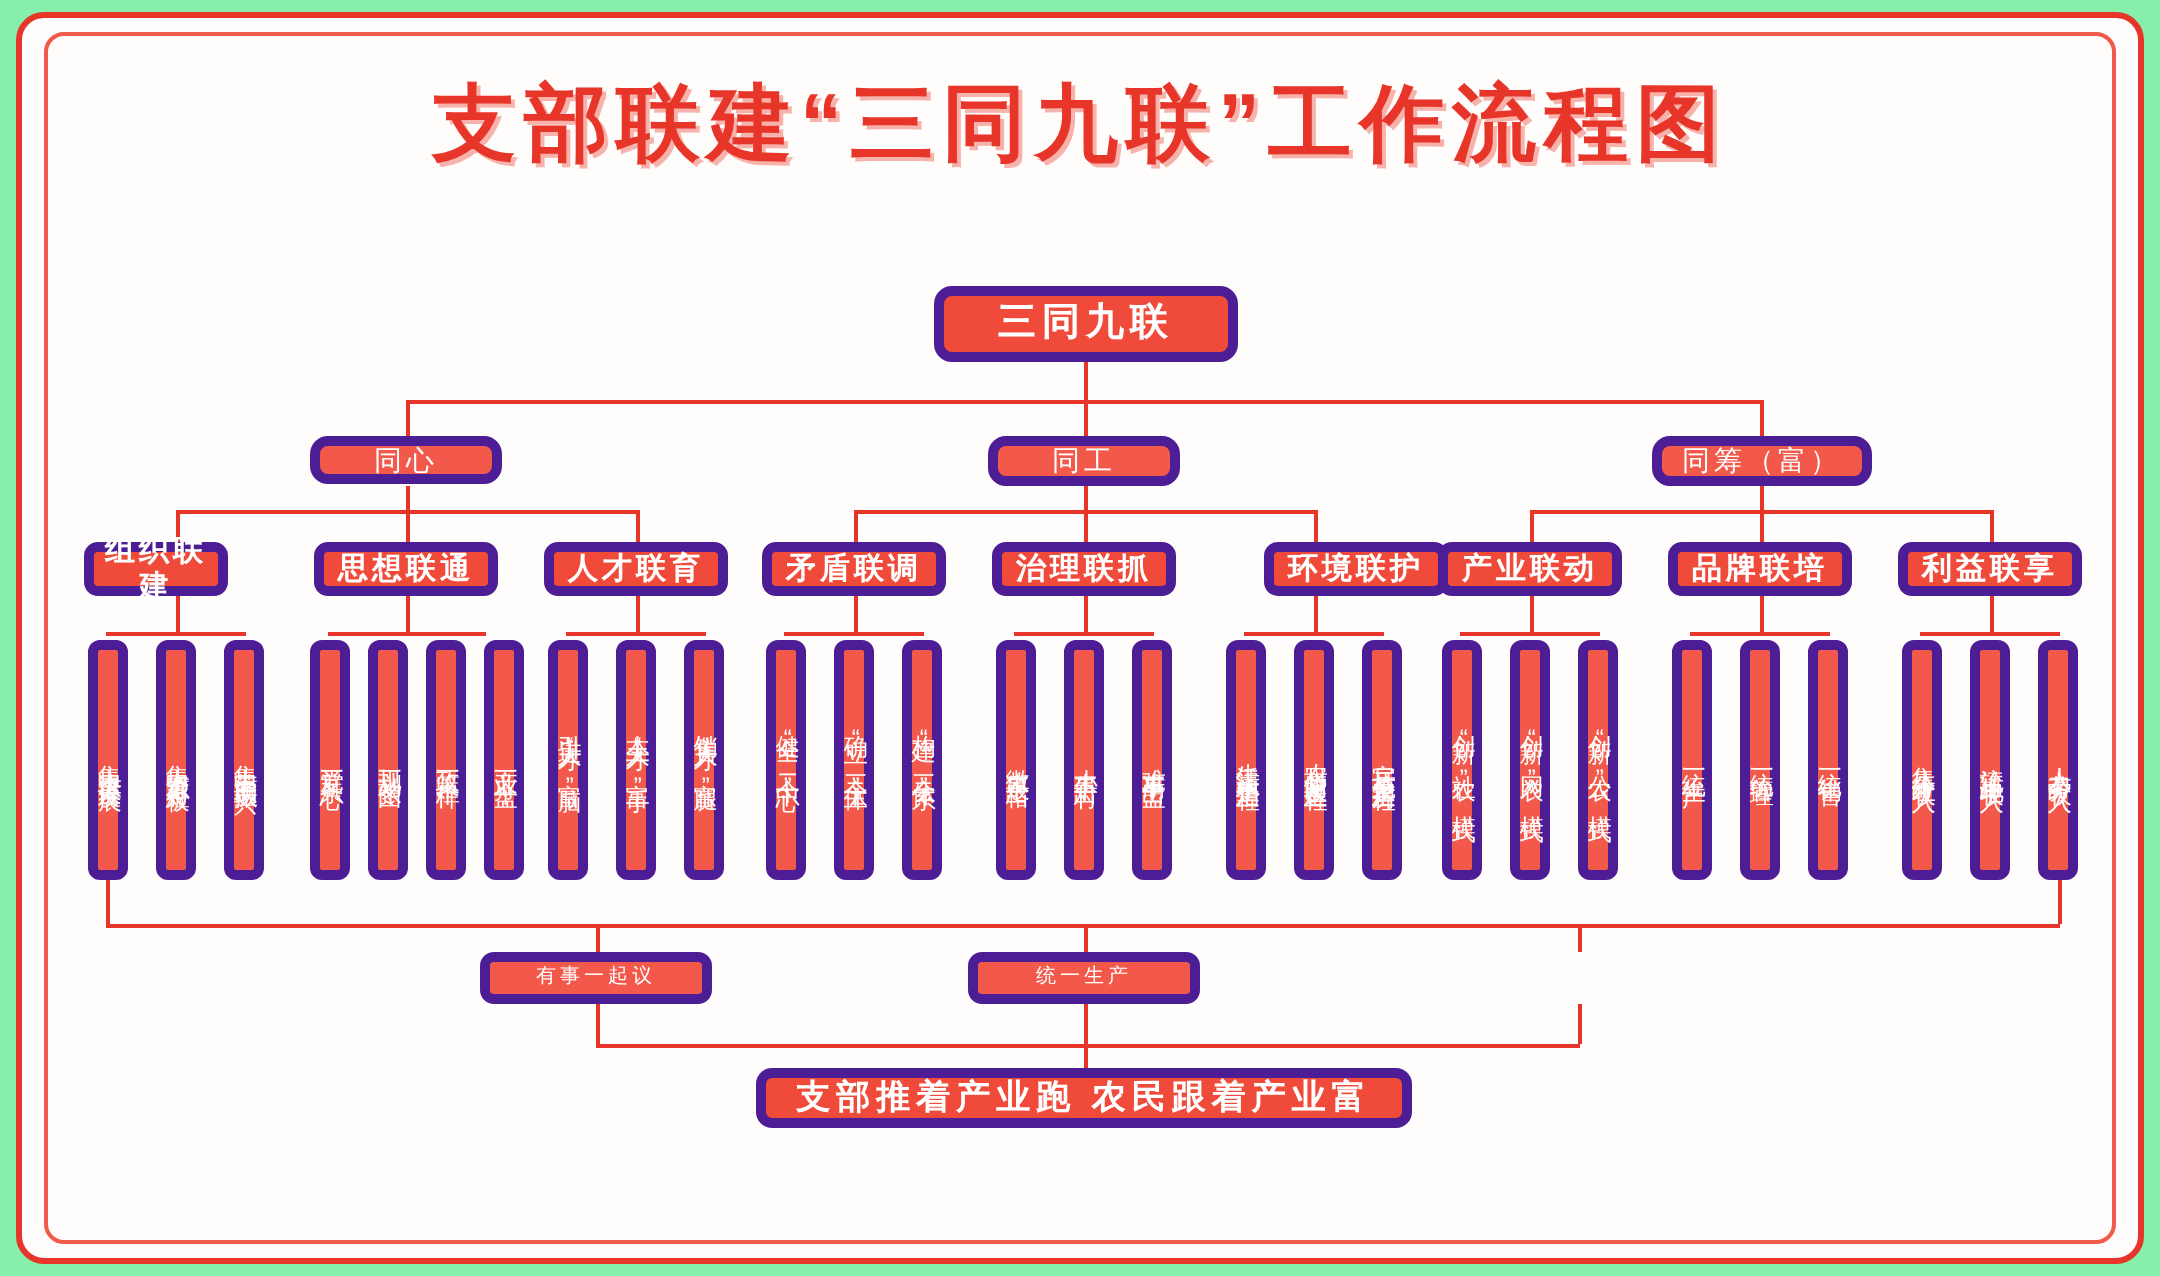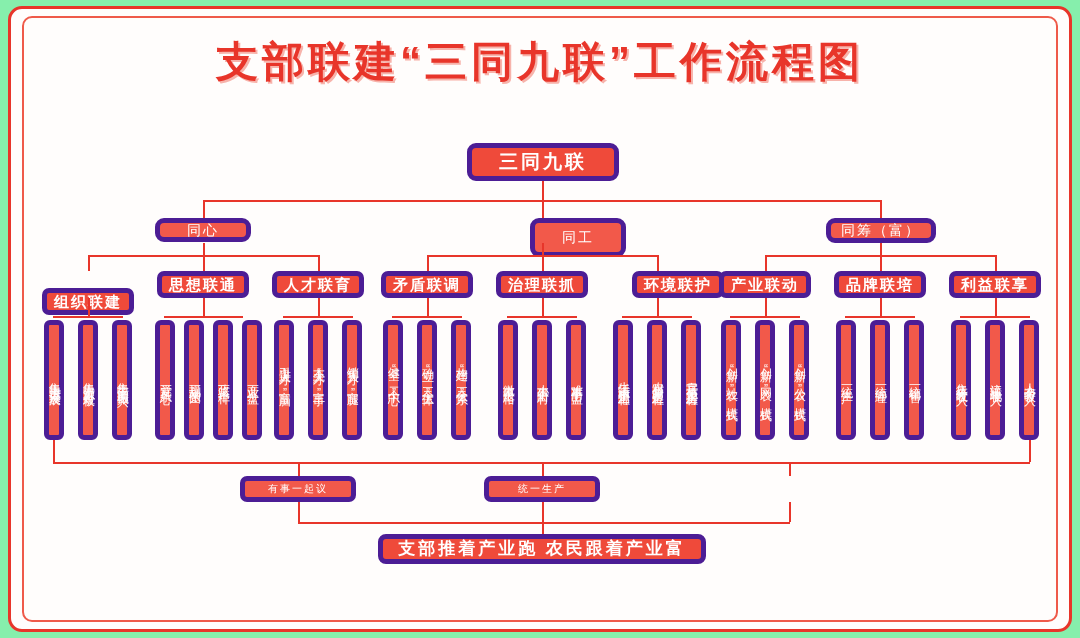--- a/index.html
+++ b/index.html
@@ -125,42 +125,42 @@
 
   <div class="node root" style="left:467px; top:143px; width:152px; height:38px;">三同九联</div>
 
   <div class="line v" style="left:542px; top:181px; height:19px;"></div>
   <div class="line h" style="left:203px; top:200px; width:678px;"></div>
   <div class="line v" style="left:203px; top:200px; height:18px;"></div>
   <div class="line v" style="left:542px; top:200px; height:18px;"></div>
   <div class="line v" style="left:880px; top:200px; height:18px;"></div>
 
   <div class="node level2" style="left:155px; top:218px; width:96px; height:24px;">同心</div>
-  <div class="node level2" style="left:494px; top:218px; width:96px; height:39px;margin-left:36px;">同工</div>
+  <div class="node level2" style="left:494px; top:218px; width:96px; height:25px;">同工</div>
   <div class="node level2" style="left:826px; top:218px; width:110px; height:25px;">同筹（富）</div>
 
   <div class="line v" style="left:203px; top:243px; height:12px;"></div>
   <div class="line h" style="left:88px; top:255px; width:230px;"></div>
   <div class="line v" style="left:88px; top:255px; height:16px;"></div>
   <div class="line v" style="left:203px; top:255px; height:16px;"></div>
   <div class="line v" style="left:318px; top:255px; height:16px;"></div>
 
   <div class="line v" style="left:542px; top:243px; height:12px;"></div>
   <div class="line h" style="left:427px; top:255px; width:230px;"></div>
   <div class="line v" style="left:427px; top:255px; height:16px;"></div>
   <div class="line v" style="left:542px; top:255px; height:16px;"></div>
   <div class="line v" style="left:657px; top:255px; height:16px;"></div>
 
   <div class="line v" style="left:880px; top:243px; height:12px;"></div>
   <div class="line h" style="left:765px; top:255px; width:230px;"></div>
   <div class="line v" style="left:765px; top:255px; height:16px;"></div>
   <div class="line v" style="left:880px; top:255px; height:16px;"></div>
   <div class="line v" style="left:995px; top:255px; height:16px;"></div>
 
-  <div class="node level3" style="left:42px; top:288px; width:92px; height:27px;">组织联建</div>
+  <div class="node level3" style="left:42px; top:271px; width:72px; height:27px;">组织联建</div>
   <div class="node level3" style="left:157px; top:271px; width:92px; height:27px;">思想联通</div>
   <div class="node level3" style="left:272px; top:271px; width:92px; height:27px;">人才联育</div>
   <div class="node level3" style="left:381px; top:271px; width:92px; height:27px;">矛盾联调</div>
   <div class="node level3" style="left:496px; top:271px; width:92px; height:27px;">治理联抓</div>
   <div class="node level3" style="left:632px; top:271px; width:92px; height:27px;">环境联护</div>
   <div class="node level3" style="left:719px; top:271px; width:92px; height:27px;">产业联动</div>
   <div class="node level3" style="left:834px; top:271px; width:92px; height:27px;">品牌联培</div>
   <div class="node level3" style="left:949px; top:271px; width:92px; height:27px;">利益联享</div>
 
   <div class="line v" style="left:88px;  top:298px; height:18px;"></div>

